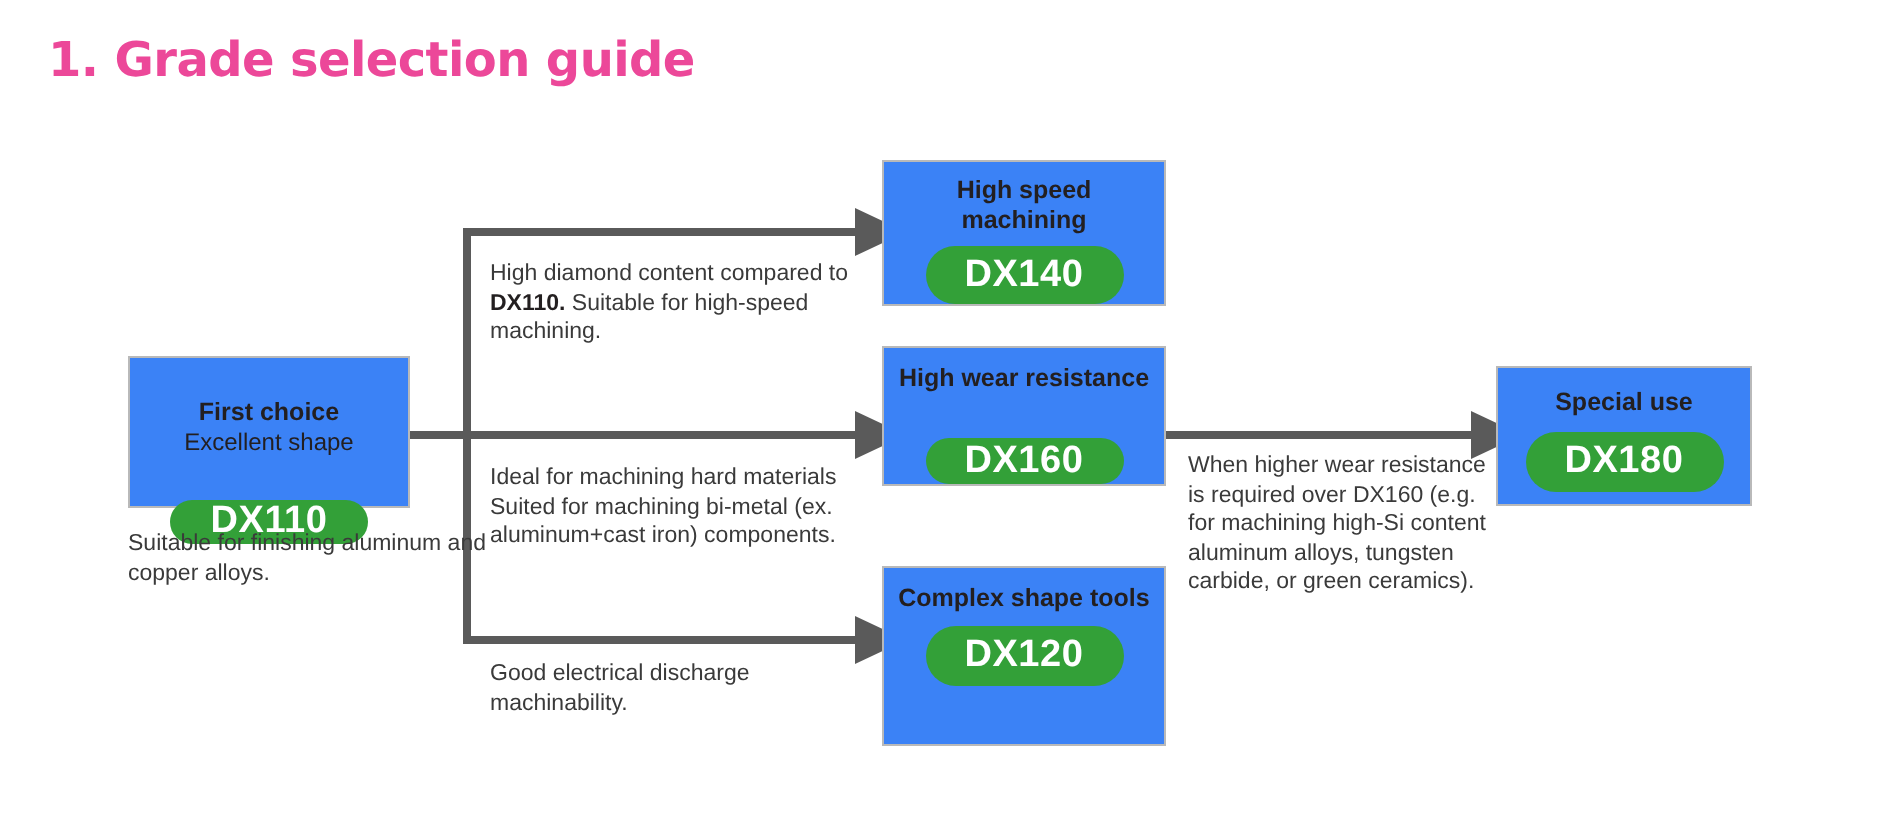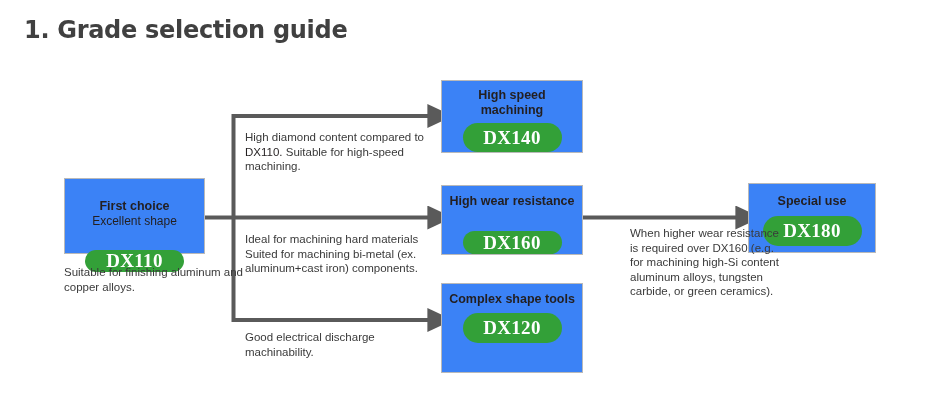--- a/index.html
+++ b/index.html
@@ -13,21 +13,21 @@
   }
   .canvas{position:absolute;left:0;top:0;width:940px;height:411px;}
 
   
   .page-title{
     position:absolute;left:24px;top:16px;
     font-family:"DejaVu Sans",sans-serif;
     font-size:24px;
     font-weight:700;
     letter-spacing:-0.3px;
-    color:#404040;
+    color:#ec4899;
     white-space:nowrap;
   }
 
   
   .connectors{position:absolute;left:0;top:0;width:940px;height:411px;pointer-events:none;}
 
   
   .gbox{
     position:absolute;
     border:1px solid #b9b9b9;
@@ -56,53 +56,53 @@
   .pill{
     background:#33a038;
     color:#ffffff;
     border-radius:999px;
     font-size:19px;
     font-weight:700;
     letter-spacing:0.3px;
     display:flex;
     align-items:center;
     justify-content:center;
-    font-family:Liberation Serif, serif;
+    font-family:Liberation Sans, sans-serif;
   }
 
   
   #box-first{left:64px;top:178px;width:141px;height:76px;padding-top:20px;}
   #box-first .pill{width:99px;height:30px;margin-top:21px;}
 
   #box-hsm{left:441px;top:80px;width:142px;height:73px;padding-top:7px;}
   #box-hsm .pill{width:99px;height:30px;margin-top:5px;}
 
-  #box-hwr{left:441px;top:185px;width:142px;height:70px;padding-top:8px;}
+  #box-hwr{left:441px;top:173px;width:142px;height:70px;padding-top:8px;}
   #box-hwr .pill{width:99px;height:30px;margin-top:22px;}
 
   #box-cst{left:441px;top:283px;width:142px;height:90px;padding-top:8px;}
   #box-cst .pill{width:99px;height:30px;margin-top:6px;}
 
   #box-spc{left:748px;top:183px;width:128px;height:70px;padding-top:10px;}
   #box-spc .pill{width:99px;height:30px;margin-top:7px;}
 
   
   .note{
     position:absolute;
     font-size:11.5px;
     line-height:14.5px;
     color:#3a3a3a;
     white-space:pre-line;
   }
-  .note b{font-weight:400;color:#231f20;}
+  .note b{font-weight:700;color:#231f20;}
   #note-first{left:64px;top:265px;width:180px;}
   #note-hsm{left:245px;top:130px;width:190px;}
   #note-hwr{left:245px;top:232px;width:190px;}
   #note-cst{left:245px;top:330px;width:190px;}
-  #note-spc{left:594px;top:226px;width:150px;margin-left:36px;}
+  #note-spc{left:594px;top:226px;width:150px;}
 </style>
 </head>
 <body>
 
 <div class="canvas">
 
   <div class="page-title">1. Grade selection guide</div>
 
   <svg class="connectors" width="940" height="411" viewBox="0 0 940 411">
     <defs>

